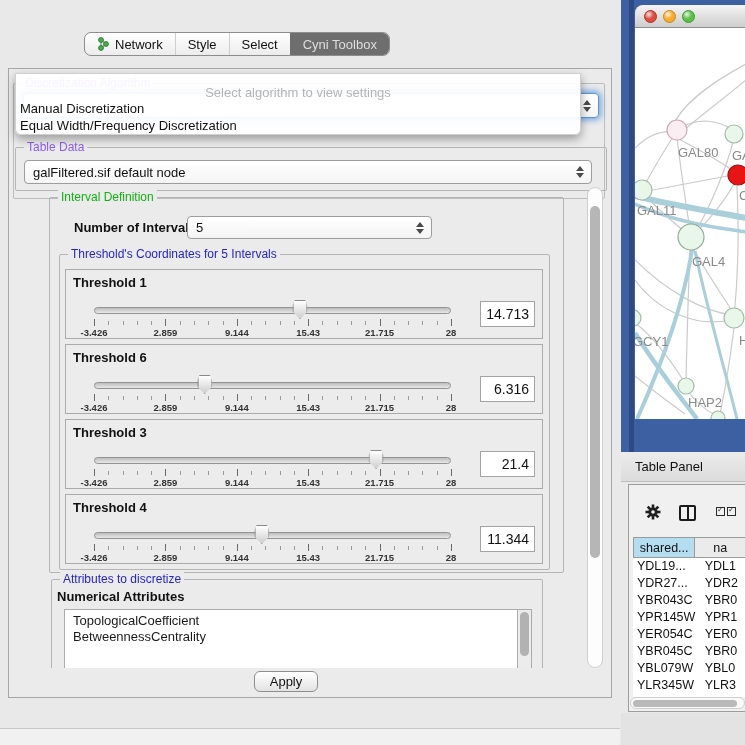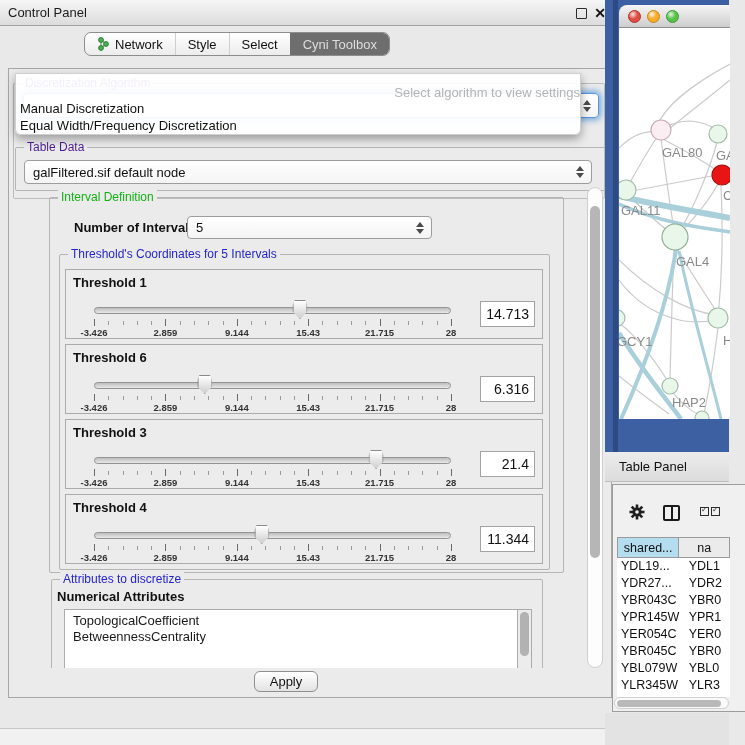--- a/index.html
+++ b/index.html
@@ -28,37 +28,37 @@
   .tab.sel { background:#6e6e6e; color:#dedede; border-left-color:#6e6e6e; }
   .tab.sel + .tab { border-left:none; }
 
   
   .cp-outer { position:absolute; left:8px; top:68px; width:604px; height:630px;
       background:#ebebeb; border:1px solid #a7a7a7; }
   .grp { position:absolute; border:1px solid #b5b5b5; border-radius:2px; }
   .grp > .gtitle { position:absolute; top:-8px; left:8px; background:#ebebeb; padding:0 3px; font-size:12px; }
   .gtitle.green { color:#12b212; }
   .gtitle.blue { color:#2424cc; }
-  .gtitle.dark { color:#4c1d95; }
+  .gtitle.dark { color:#8b5cf6; }
 
   
   .combo { position:absolute; background:linear-gradient(#ffffff,#f4f4f4); border:1px solid #9d9d9d;
       border-radius:4px; font-size:13px; color:#111; display:flex; align-items:center; padding-left:8px; }
   .combo .arrows { position:absolute; right:7px; top:50%; transform:translateY(-50%); width:8px; height:12px; }
   .combo .arrows:before { content:""; position:absolute; left:0; top:0; border-left:4px solid transparent;
       border-right:4px solid transparent; border-bottom:5px solid #4a4a4a; }
   .combo .arrows:after { content:""; position:absolute; left:0; bottom:0; border-left:4px solid transparent;
       border-right:4px solid transparent; border-top:5px solid #4a4a4a; }
   .combo.focused { border-color:#5a95d6; box-shadow:0 0 6px 2px rgba(70,140,220,.75); }
 
   
   .popup { position:absolute; left:6px; top:4px; width:566px; height:62px;
       background:rgba(255,255,255,.93); border:1px solid #cfcfcf; border-radius:0 0 6px 6px;
       box-shadow:0 4px 10px rgba(0,0,0,.35); z-index:6; }
-  .popup .hint { text-align:right; color:#b4b4b4; font-size:13px; padding-top:11px; }
+  .popup .hint { text-align:center; color:#b4b4b4; font-size:13px; padding-top:11px; }
   .popup .item { font-size:13px; color:#111; padding:1px 4px; line-height:15px; }
   .popup .item.sel { font-weight:normal; }
 
   
   .viewport { position:absolute; left:2px; top:118px; width:572px; height:481px; overflow:hidden; }
   .vscroll { position:absolute; right:8px; top:118px; width:16px; height:481px; background:#fdfdfd;
       border:1px solid #cfcfcf; border-radius:8px; }
   .vscroll .thumb { position:absolute; left:2px; width:10px; border-radius:6px; background:#b6b6b6; }
 
   .noi-label { position:absolute; font-size:13px; font-weight:bold; color:#111; }
@@ -91,21 +91,21 @@
       border:1px solid #ababab; border-left:none; }
   .attr-vscroll .thumb { position:absolute; left:2px; top:2px; width:9px; height:44px; background:#b2b2b2; border-radius:5px; }
 
   .apply-btn { position:absolute; left:245px; top:602px; width:64px; height:21px;
       background:linear-gradient(#ffffff,#e3e3e3); border:1px solid #8f8f8f; border-radius:6px;
       font-size:13px; color:#111; font-family:"Liberation Sans",sans-serif; }
 
   .bottom-strip { position:absolute; left:0; top:728px; width:620px; height:17px; background:#f1f1f1; border-top:1px solid #c8c8c8; }
 
   
-  #right { position:absolute; left:604px; top:0; width:125px; height:745px; }
+  #right { position:absolute; left:620px; top:0; width:125px; height:745px; }
   .desktop { position:absolute; left:1px; top:0; width:124px; height:452px; background:#3c60a2; }
   .desktop .dark-edge { position:absolute; left:8px; top:0; width:5px; height:452px; background:#2e4a82; }
   .mac-window { position:absolute; left:14px; top:5px; width:111px; height:414px; }
   .mac-titlebar { position:absolute; left:0; top:0; width:100%; height:23px;
       background:linear-gradient(#f5f5f5,#cdcdcd); border-bottom:1px solid #8e8e8e;
       border-top-left-radius:8px; display:flex; align-items:center; gap:6px; padding-left:9px; }
   .light { width:13px; height:13px; border-radius:50%; border:1px solid rgba(0,0,0,.3);
       background-image:radial-gradient(circle at 35% 30%, rgba(255,255,255,.85), rgba(255,255,255,0) 45%); }
   .net-canvas { position:absolute; left:0; top:23px; width:111px; height:391px; background:#fff; }
 
@@ -139,27 +139,20 @@
 
   svg text { font-family:"Liberation Sans",sans-serif; }
 </style>
 </head>
 <body>
 
 <div id="app">
 
   <div id="control-panel">
 
-    <div class="cp-titlebar">
-      <span class="cp-title">Control Panel</span>
-      <span class="tb-icons">
-        <span class="ic-restore"></span>
-        <span class="ic-close">✕</span>
-      </span>
-    </div>
 
     <div id="top-tabs" class="pill">
         <div class="tab">
           <svg width="13" height="14" viewBox="0 0 13 14">
             <line x1="4" y1="3" x2="9" y2="7" stroke="#7bab7b" stroke-width="1.4"></line>
             <line x1="4" y1="11" x2="9" y2="7" stroke="#7bab7b" stroke-width="1.4"></line>
             <line x1="4" y1="3" x2="4" y2="11" stroke="#7bab7b" stroke-width="1.4"></line>
             <circle cx="4" cy="3" r="2.4" fill="#4caf50" stroke="#2e7d32"></circle>
             <circle cx="4" cy="11" r="2.4" fill="#4caf50" stroke="#2e7d32"></circle>
             <circle cx="9" cy="7" r="2.4" fill="#4caf50" stroke="#2e7d32"></circle>

